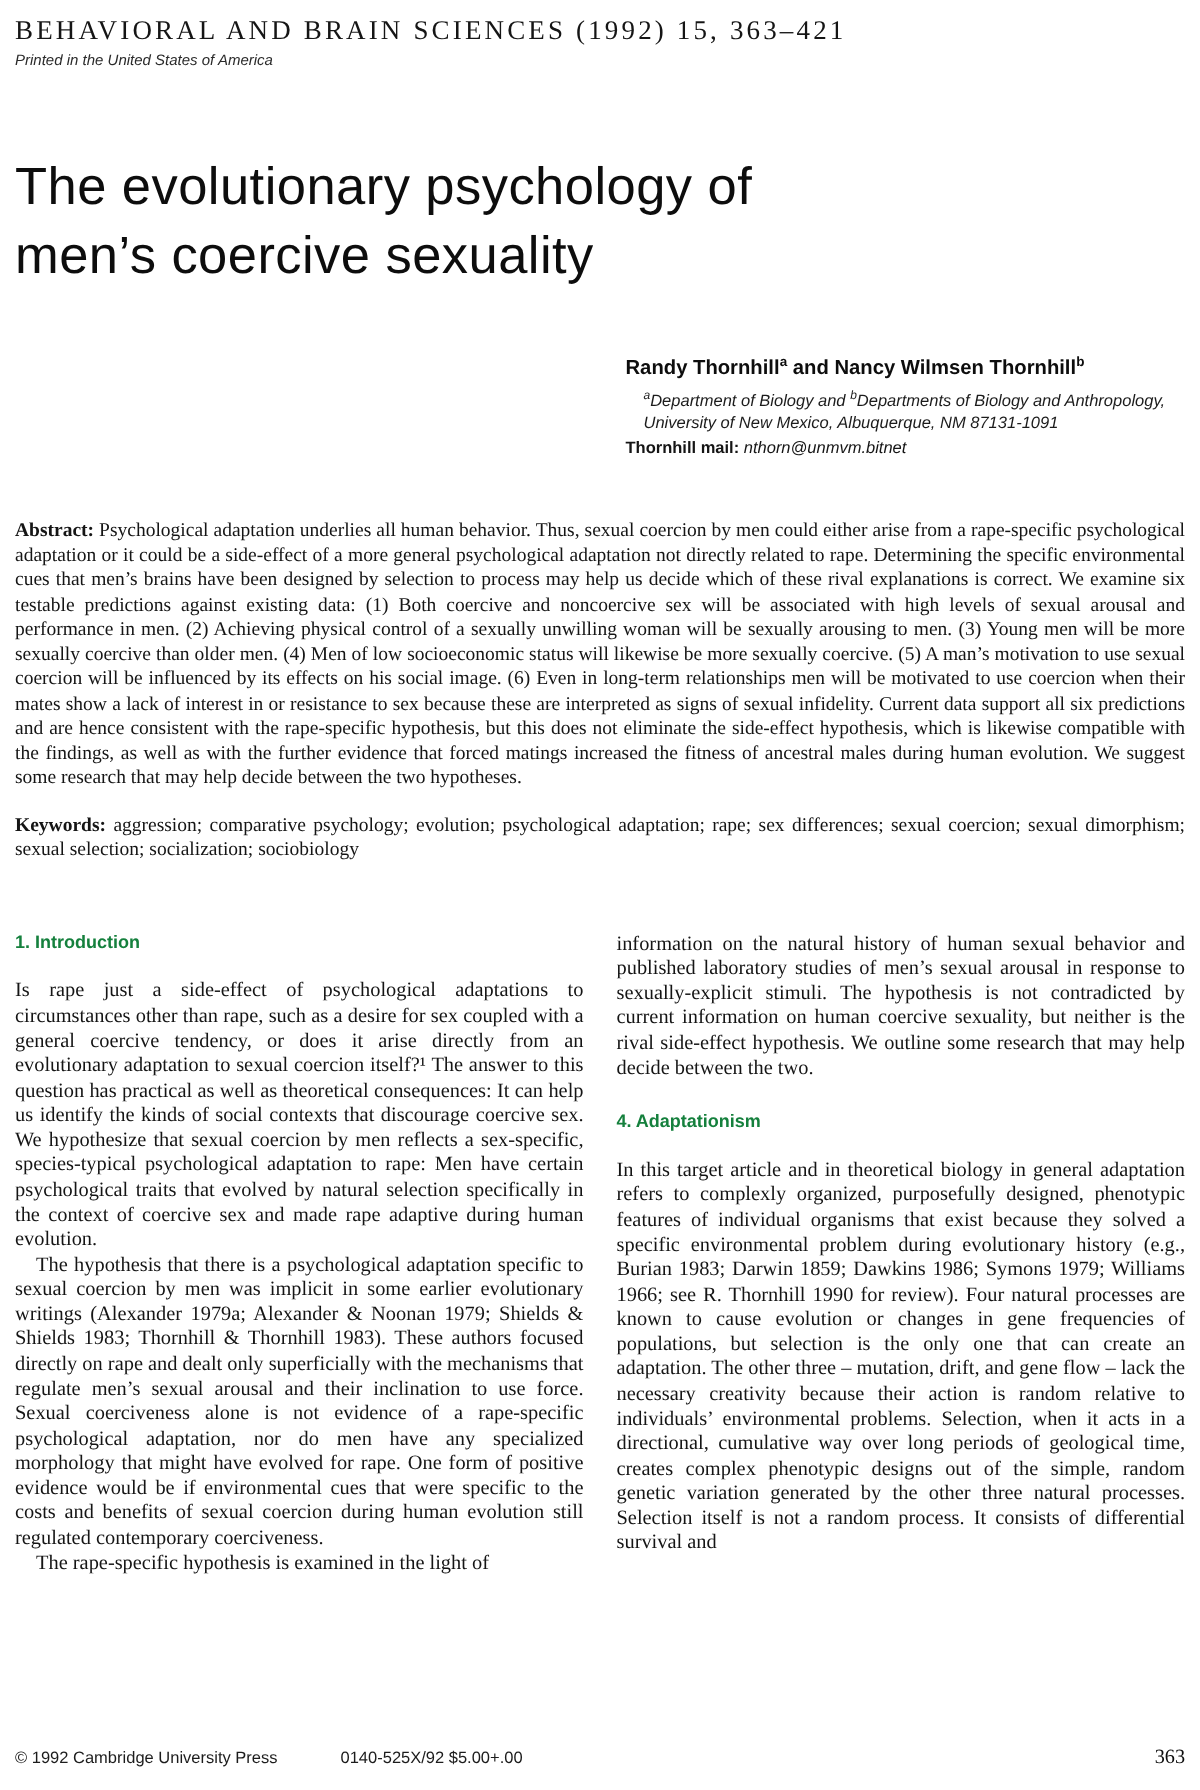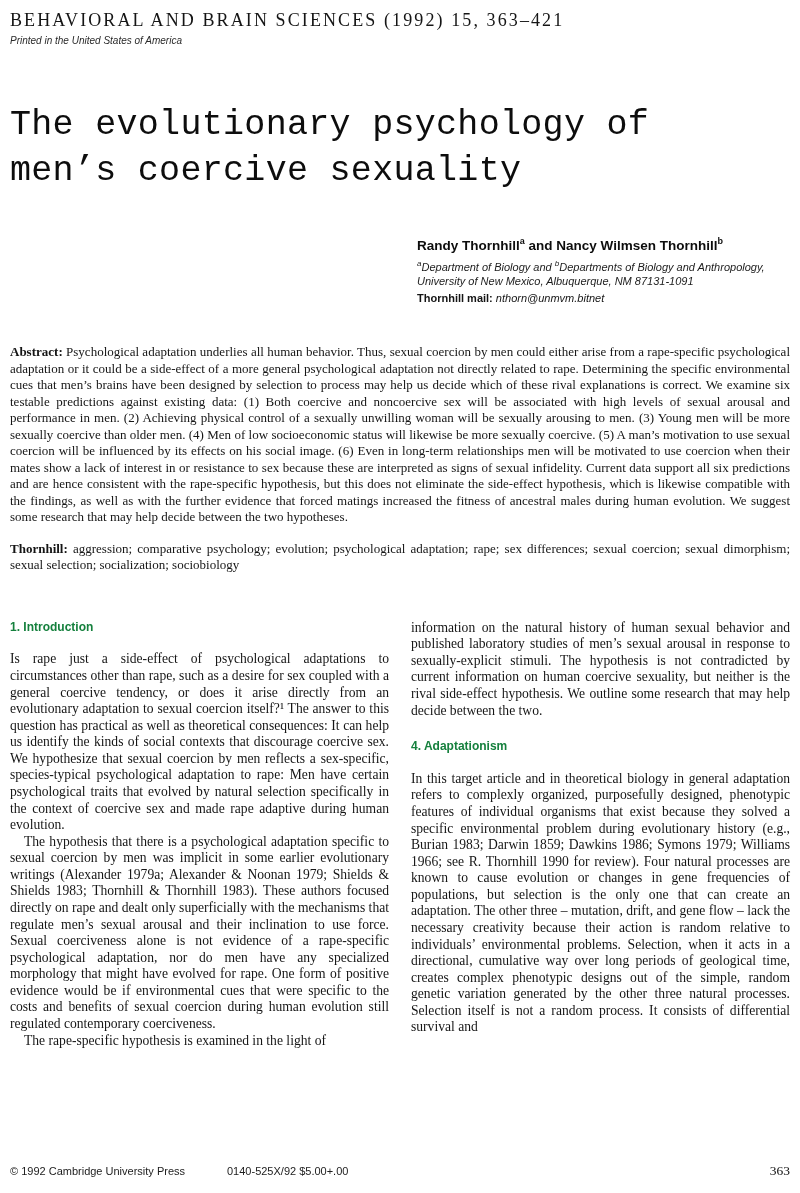--- a/index.html
+++ b/index.html
@@ -21,21 +21,21 @@
     white-space: nowrap;
   }
   .printed-line {
     font-family: "Liberation Sans", sans-serif;
     font-style: italic;
     font-size: 10px;
     margin-top: 4px;
     color: #2a2a2a;
   }
   .title {
-    font-family: Liberation Mono, monospace;
+    font-family: Liberation Sans, sans-serif;
     font-weight: 400;
     font-size: 35px;
     line-height: 1.32;
     letter-spacing: 0.3px;
     margin-top: 56px;
     color: #0d0d0d;
   }
   .author-block {
     margin-left: 407px;
     margin-top: 42px;
@@ -46,20 +46,21 @@
     font-weight: 700;
     color: #0d0d0d;
   }
   .authors sup { font-size: 9px; }
   .affiliation {
     font-size: 11px;
     font-style: italic;
     line-height: 1.35;
     margin-top: 6px;
     color: #1c1c1c;
+    margin-left: 12px;
   }
   .affiliation sup { font-size: 8px; }
   .email-line { font-size: 11px; margin-top: 3px; }
   .email-line b { font-weight: 700; font-style: normal; }
   .email-line i { font-weight: 400; font-style: italic; }
   .abstract {
     margin-top: 40px;
     font-size: 13px;
     line-height: 1.27;
     text-align: justify;
@@ -135,21 +136,21 @@
     <b>Thornhill mail: </b><i>nthorn@unmvm.bitnet</i>
   </div>
 </section>
 
 <p class="abstract">
   <b>Abstract:</b>
   <span>Psychological adaptation underlies all human behavior. Thus, sexual coercion by men could either arise from a rape-specific psychological adaptation or it could be a side-effect of a more general psychological adaptation not directly related to rape. Determining the specific environmental cues that men’s brains have been designed by selection to process may help us decide which of these rival explanations is correct. We examine six testable predictions against existing data: (1) Both coercive and noncoercive sex will be associated with high levels of sexual arousal and performance in men. (2) Achieving physical control of a sexually unwilling woman will be sexually arousing to men. (3) Young men will be more sexually coercive than older men. (4) Men of low socioeconomic status will likewise be more sexually coercive. (5) A man’s motivation to use sexual coercion will be influenced by its effects on his social image. (6) Even in long-term relationships men will be motivated to use coercion when their mates show a lack of interest in or resistance to sex because these are interpreted as signs of sexual infidelity. Current data support all six predictions and are hence consistent with the rape-specific hypothesis, but this does not eliminate the side-effect hypothesis, which is likewise compatible with the findings, as well as with the further evidence that forced matings increased the fitness of ancestral males during human evolution. We suggest some research that may help decide between the two hypotheses.</span>
 </p>
 
 <p class="keywords">
-  <b>Thornhill:</b>
+  <b>Keywords:</b>
   <span>aggression; comparative psychology; evolution; psychological adaptation; rape; sex differences; sexual coercion; sexual dimorphism; sexual selection; socialization; sociobiology</span>
 </p>
 
 <div class="columns">
   <div class="col">
     <h2>1. Introduction</h2>
     <p>Is rape just a side-effect of psychological adaptations to circumstances other than rape, such as a desire for sex coupled with a general coercive tendency, or does it arise directly from an evolutionary adaptation to sexual coercion itself?¹ The answer to this question has practical as well as theoretical consequences: It can help us identify the kinds of social contexts that discourage coercive sex. We hypothesize that sexual coercion by men reflects a sex-specific, species-typical psychological adaptation to rape: Men have certain psychological traits that evolved by natural selection specifically in the context of coercive sex and made rape adaptive during human evolution.</p>
     <p class="indent">The hypothesis that there is a psychological adaptation specific to sexual coercion by men was implicit in some earlier evolutionary writings (Alexander 1979a; Alexander &amp; Noonan 1979; Shields &amp; Shields 1983; Thornhill &amp; Thornhill 1983). These authors focused directly on rape and dealt only superficially with the mechanisms that regulate men’s sexual arousal and their inclination to use force. Sexual coerciveness alone is not evidence of a rape-specific psychological adaptation, nor do men have any specialized morphology that might have evolved for rape. One form of positive evidence would be if environmental cues that were specific to the costs and benefits of sexual coercion during human evolution still regulated contemporary coerciveness.</p>
     <p class="indent">The rape-specific hypothesis is examined in the light of</p>
   </div>

